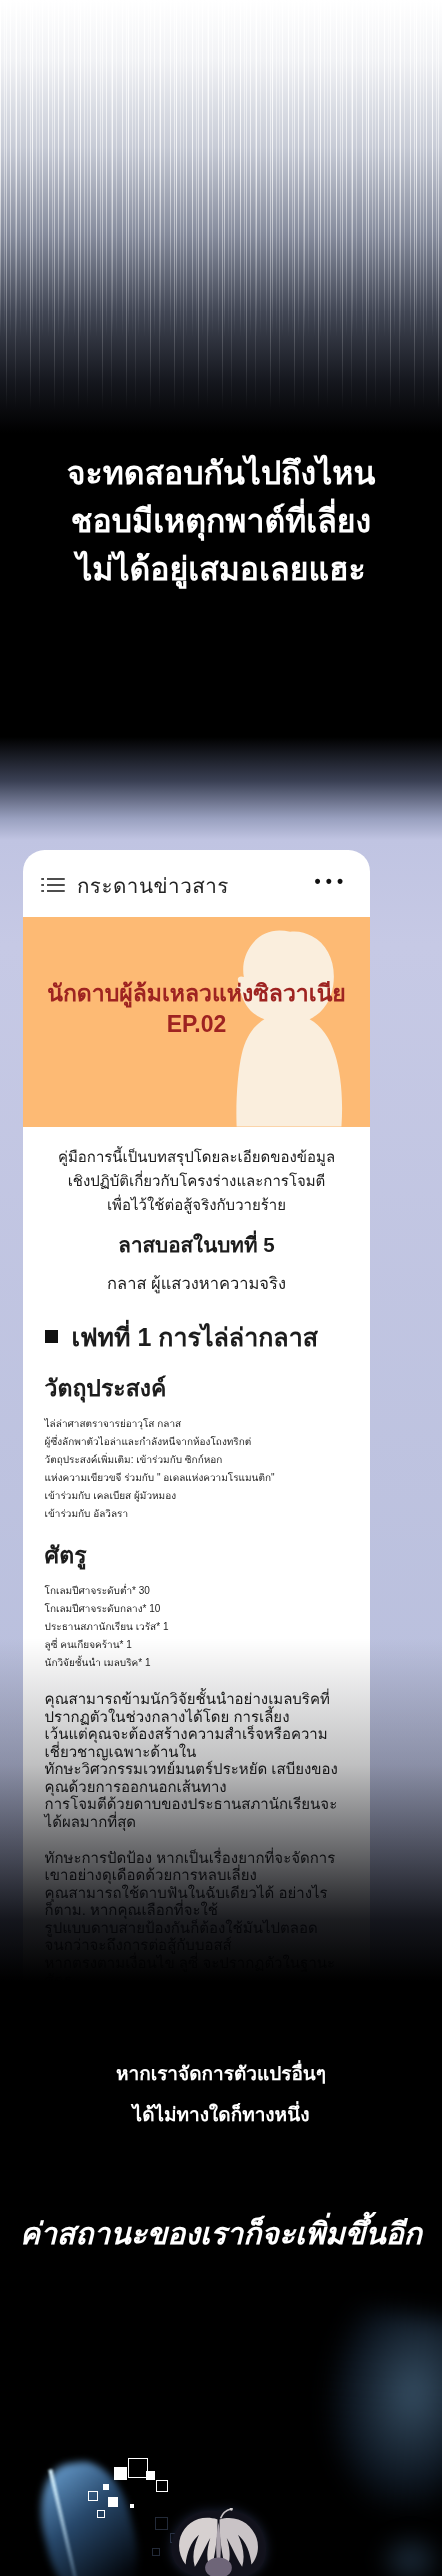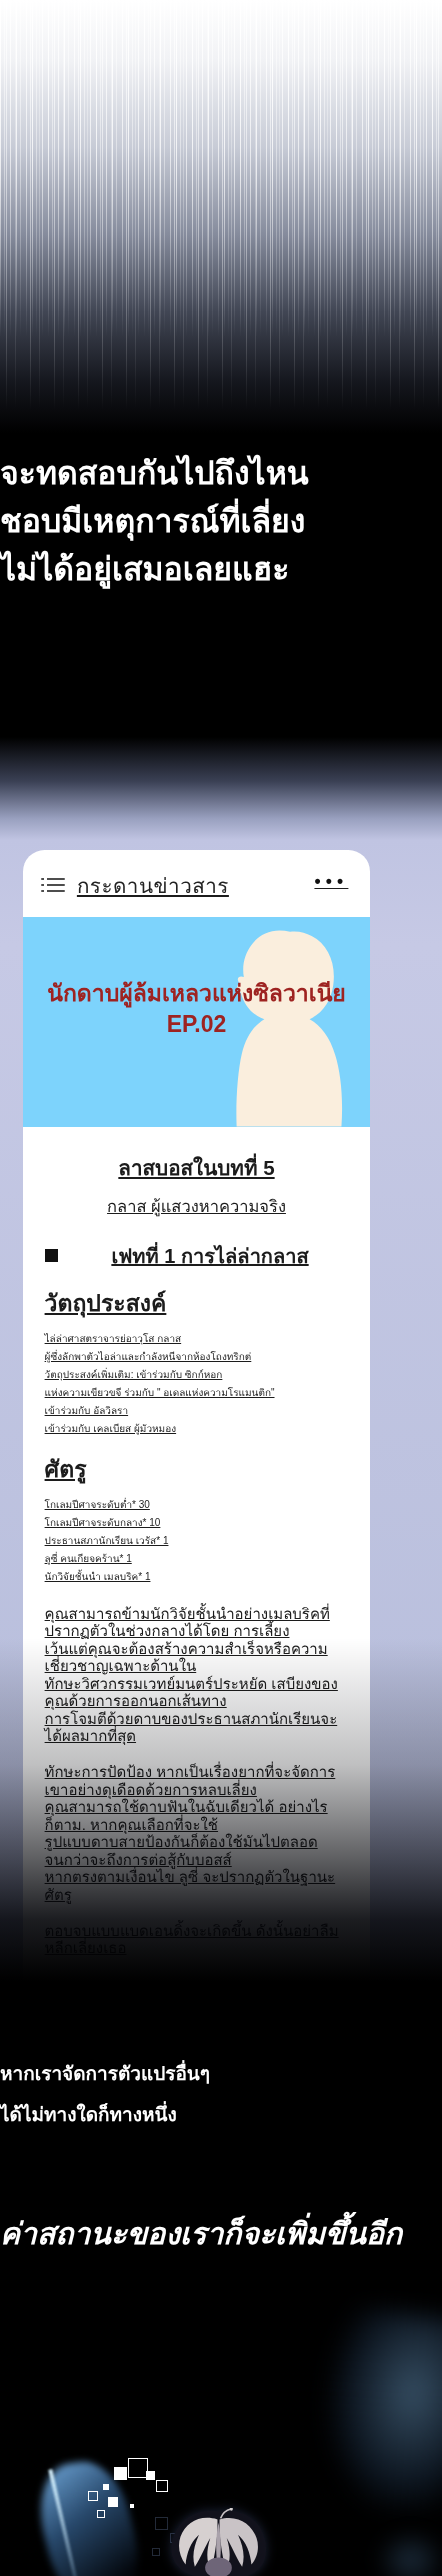--- a/index.html
+++ b/index.html
@@ -18,55 +18,55 @@
         -webkit-mask-image:linear-gradient(to bottom,#000 0%,rgba(0,0,0,.75) 40%,transparent 78%);
         mask-image:linear-gradient(to bottom,#000 0%,rgba(0,0,0,.75) 40%,transparent 78%);}
   .sky::after{background:repeating-linear-gradient(90deg,
         rgba(255,255,255,0) 0 5.7px,rgba(255,255,255,.7) 5.7px 6.7px,
         rgba(255,255,255,0) 6.7px 15px,rgba(255,255,255,.4) 15px 16.5px,
         rgba(255,255,255,0) 16.5px 24px);
         -webkit-mask-image:linear-gradient(to bottom,#000 0%,rgba(0,0,0,.6) 55%,transparent 95%);
         mask-image:linear-gradient(to bottom,#000 0%,rgba(0,0,0,.6) 55%,transparent 95%);}
 
   
-  .caption{position:absolute;left:0;width:442px;text-align:left;color:#fff;
+  .caption{position:absolute;left:0;width:442px;text-align:center;color:#fff;
            font-weight:700;z-index:6;}
   .caption-top{top:449px;font-size:32px;line-height:48px;}
   .caption-b1{top:2053px;font-size:19px;line-height:41px;}
   .caption-b2{top:2213px;font-size:30px;line-height:41px;font-style:italic;}
 
   
   .backdrop{position:absolute;top:650px;left:0;width:442px;height:1338px;
         background:linear-gradient(to bottom,#000 0%,#000 6.5%,#3a4054 9.8%,
                    #99a0bf 12.6%,#c0c4e2 14.2%,#c6c9e5 22%,#b5bcda 100%);}
 
   
   .board-card{position:absolute;top:850px;left:23px;width:347px;height:1139px;
         background:#fff;border-radius:21.6px 21.6px 0 0;overflow:hidden;z-index:2;
-        color:#1c1c1c;text-decoration:underline;}
+        color:#1c1c1c;}
   .board-header{height:67px;display:flex;align-items:center;padding:3.1px 21.6px 0 17.5px;box-sizing:border-box;}
   .menu-icon{width:24px;flex:0 0 auto;}
   .menu-icon i{display:block;height:2.1px;margin:4.1px 0;border-radius:1px;
         background:linear-gradient(90deg,#4d4d4d 0 3.1px,rgba(0,0,0,0) 3.1px 6.2px,#4d4d4d 6.2px 100%);}
   .board-title{font-size:20.6px;color:#222;margin-left:12.4px;letter-spacing:0.5px;}
   .more-dots{margin-left:auto;font-size:17.5px;font-weight:700;color:#111;
         letter-spacing:5.2px;margin-top:-7.2px;}
 
   
-  .banner{position:relative;height:210px;background:#7dd3fc;overflow:hidden;}
+  .banner{position:relative;height:210px;background:#fdba74;overflow:hidden;}
   .banner-silhouette{position:absolute;right:8.2px;top:0;height:100%;}
   .banner-title{position:absolute;left:0;right:0;top:58px;text-align:center;
         color:#9e2321;font-weight:700;font-size:23px;}
 
   
   .board-body{padding:12.4px 21.6px 0 21.6px;}
   .intro{text-align:center;font-size:15px;line-height:24px;margin-top:5.2px;}
   .boss-title{text-align:center;font-weight:700;font-size:20.6px;margin-top:11.3px;}
   .boss-sub{text-align:center;font-size:16.5px;margin-top:9.3px;}
-  .phase-heading{display:flex;align-items:center;font-weight:700;font-size:20px;margin-top:20.6px;gap:40px;}
+  .phase-heading{display:flex;align-items:center;font-weight:700;font-size:25px;margin-top:20.6px;}
   .phase-heading .square{display:inline-block;width:13.4px;height:13.4px;background:#111;
         margin-right:13.4px;flex:0 0 auto;}
   .sub-heading{font-weight:700;font-size:23px;margin-top:13.4px;}
   .lines{font-size:10px;line-height:18px;margin-top:9px;}
   .note{font-size:15px;line-height:17.5px;margin-top:18.5px;}
 
   
   .dark-overlay{position:absolute;top:1638px;left:0;width:442px;height:361px;z-index:5;
         background:linear-gradient(to bottom,rgba(3,4,8,0) 0%,rgba(3,4,8,.25) 35%,
                    rgba(3,4,8,.62) 60%,rgba(3,4,8,.9) 78%,#000 95%);}
@@ -96,21 +96,21 @@
 </style>
 </head>
 <body>
 
 <div id="page">
 
   <div class="sky"></div>
 
   <div class="caption caption-top">
     <div>จะทดสอบกันไปถึงไหน</div>
-    <div>ชอบมีเหตุการณ์ที่เลี่ยง</div>
+    <div>ชอบมีเหตุกพาต์ที่เลี่ยง</div>
     <div>ไม่ได้อยู่เสมอเลยแฮะ</div>
   </div>
 
   <div class="backdrop"></div>
 
   <div class="board-card">
 
     <div class="board-header">
       <span class="menu-icon">
           <i></i>
@@ -131,37 +131,42 @@
           L250,407 C254,350 248,300 238,268
           C228,234 210,210 188,198
           C214,186 230,162 234,132 C240,90 224,52 192,36
           C180,30 166,26 150,28 Z"></path>
       </svg>
       <div class="banner-title">นักดาบผู้ล้มเหลวแห่งซิลวาเนีย EP.02</div>
     </div>
 
     <div class="board-body">
 
+      <div class="intro">
+        <div>คู่มือการนี้เป็นบทสรุปโดยละเอียดของข้อมูล</div>
+        <div>เชิงปฏิบัติเกี่ยวกับโครงร่างและการโจมตี</div>
+        <div>เพื่อไว้ใช้ต่อสู้จริงกับวายร้าย</div>
+      </div>
 
       <div class="boss-title">ลาสบอสในบทที่ 5</div>
       <div class="boss-sub">กลาส ผู้แสวงหาความจริง</div>
 
       <div class="phase-heading">
         <span class="square"></span>
         <span>เฟทที่ 1 การไล่ล่ากลาส</span>
       </div>
 
       <div class="sub-heading">วัตถุประสงค์</div>
       <div class="lines">
         <div>ไล่ล่าศาสตราจารย่อาวุโส กลาส</div>
         <div>ผู้ซึ่งลักพาตัวไอล่าและกำลังหนีจากห้องโถงทริกต่</div>
         <div>วัตถุประสงค์เพิ่มเติม: เข้าร่วมกับ ซิกก์หอก</div>
         <div>แห่งความเขียวขจี ร่วมกับ " อเดลแห่งความโรแมนติก"</div>
+        <div>เข้าร่วมกับ เคลเบียส ผู้มัวหมอง</div>
         <div>เข้าร่วมกับ อัลวิลรา</div>
-        <div>เข้าร่วมกับ เคลเบียส ผู้มัวหมอง</div>
       </div>
 
       <div class="sub-heading">ศัตรู</div>
       <div class="lines">
         <div>โกเลมปีศาจระดับต่ำ* 30</div>
         <div>โกเลมปีศาจระดับกลาง* 10</div>
         <div>ประธานสภานักเรียน เวรัส* 1</div>
         <div>ลูซี่ คนเกียจคร้าน* 1</div>
         <div>นักวิจัยชั้นนำ เมลบริค* 1</div>
       </div>

